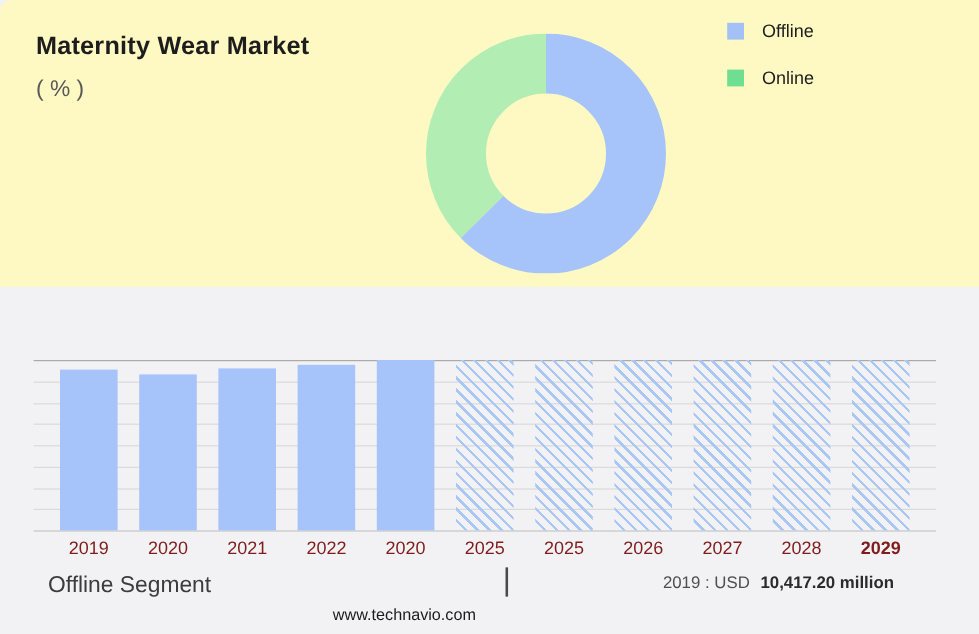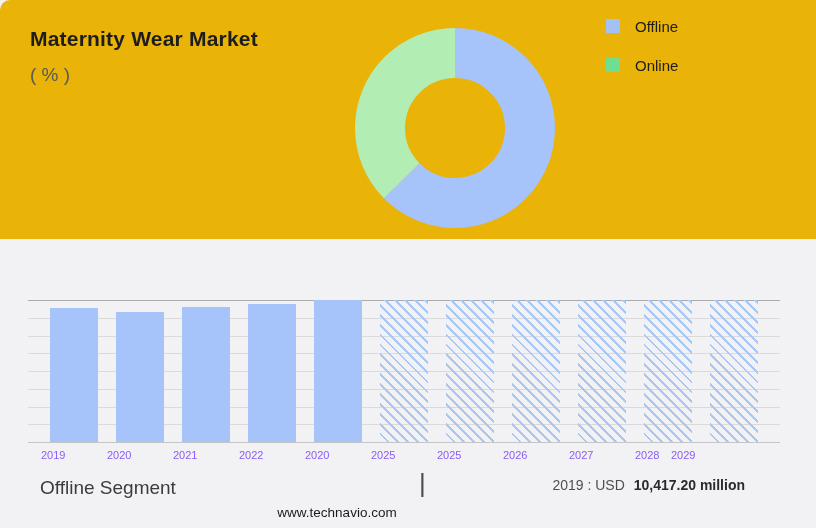--- a/index.html
+++ b/index.html
@@ -3,21 +3,21 @@
 <meta charset="utf-8">
 <style>
   html,body{margin:0;padding:0;}
   body{
     width:816px;height:528px;position:relative;overflow:hidden;
     background:#F2F2F4;
     font-family:"Liberation Sans", sans-serif;
   }
   .top-section{
     position:absolute;left:0;top:0;width:816px;height:239px;
-    background:#eab308;border-top-left-radius:10px;
+    background:#fef9c3;border-top-left-radius:10px;
   }
   .title-block{position:absolute;left:30px;top:27px;}
   .chart-title{
     font-size:21px;font-weight:700;color:#1d1d1d;letter-spacing:.2px;
   }
   .chart-subtitle{
     font-size:19px;font-weight:400;color:#595959;margin-top:9px;line-height:29px;
   }
   .donut-wrap{position:absolute;left:355px;top:28px;width:200px;height:200px;}
   .legend{position:absolute;left:571px;top:18px;}
@@ -28,22 +28,22 @@
   .legend-label{margin-left:15px;font-size:15px;color:#1d1d1d;}
   .bar-plot{
     position:absolute;left:28px;top:300px;width:752px;height:142px;
   }
   .gridline{position:absolute;left:0;right:0;height:1px;background:#DADADA;}
   .gridline-top{background:#AAAAAA;}
   .gridline-bottom{background:#C5C5C5;}
   .bar{position:absolute;}
   .year-labels{position:absolute;left:28px;top:449px;width:752px;height:20px;}
   .year-label{
-    position:absolute;width:66px;text-align:left;
-    font-size:11px;color:#8b5cf6;
+    position:absolute;width:66px;text-align:center;
+    font-size:15px;color:#7f1d1d;
   }
   .segment-label{
     position:absolute;left:40px;top:477px;font-size:19px;color:#3c3c3c;
   }
   .caption-separator{
     position:absolute;left:419px;top:468px;font-size:26px;font-weight:300;color:#4a4a4a;
   }
   .value-line{
     position:absolute;right:71px;top:477px;font-size:14px;white-space:nowrap;
   }
@@ -110,21 +110,21 @@
     <div class="year-label" style="left: 13px;">2019</div>
     <div class="year-label" style="left: 79px;">2020</div>
     <div class="year-label" style="left: 145px;">2021</div>
     <div class="year-label" style="left: 211px;">2022</div>
     <div class="year-label" style="left: 277px;">2020</div>
     <div class="year-label" style="left: 343px;">2025</div>
     <div class="year-label" style="left: 409px;">2025</div>
     <div class="year-label" style="left: 475px;">2026</div>
     <div class="year-label" style="left: 541px;">2027</div>
     <div class="year-label" style="left: 607px;">2028</div>
-    <div class="year-label" style="left: 643px;">2029</div>
+    <div class="year-label" style="left: 673px; font-weight: bold;">2029</div>
   </div>
 
 <div class="segment-label">Offline Segment</div>
 <div class="caption-separator">|</div>
 <div class="value-line">
   <span class="value-prefix">2019 : USD</span>
   <span class="value-bold">10,417.20 million</span>
 </div>
 <div class="footer">www.technavio.com</div>
 

